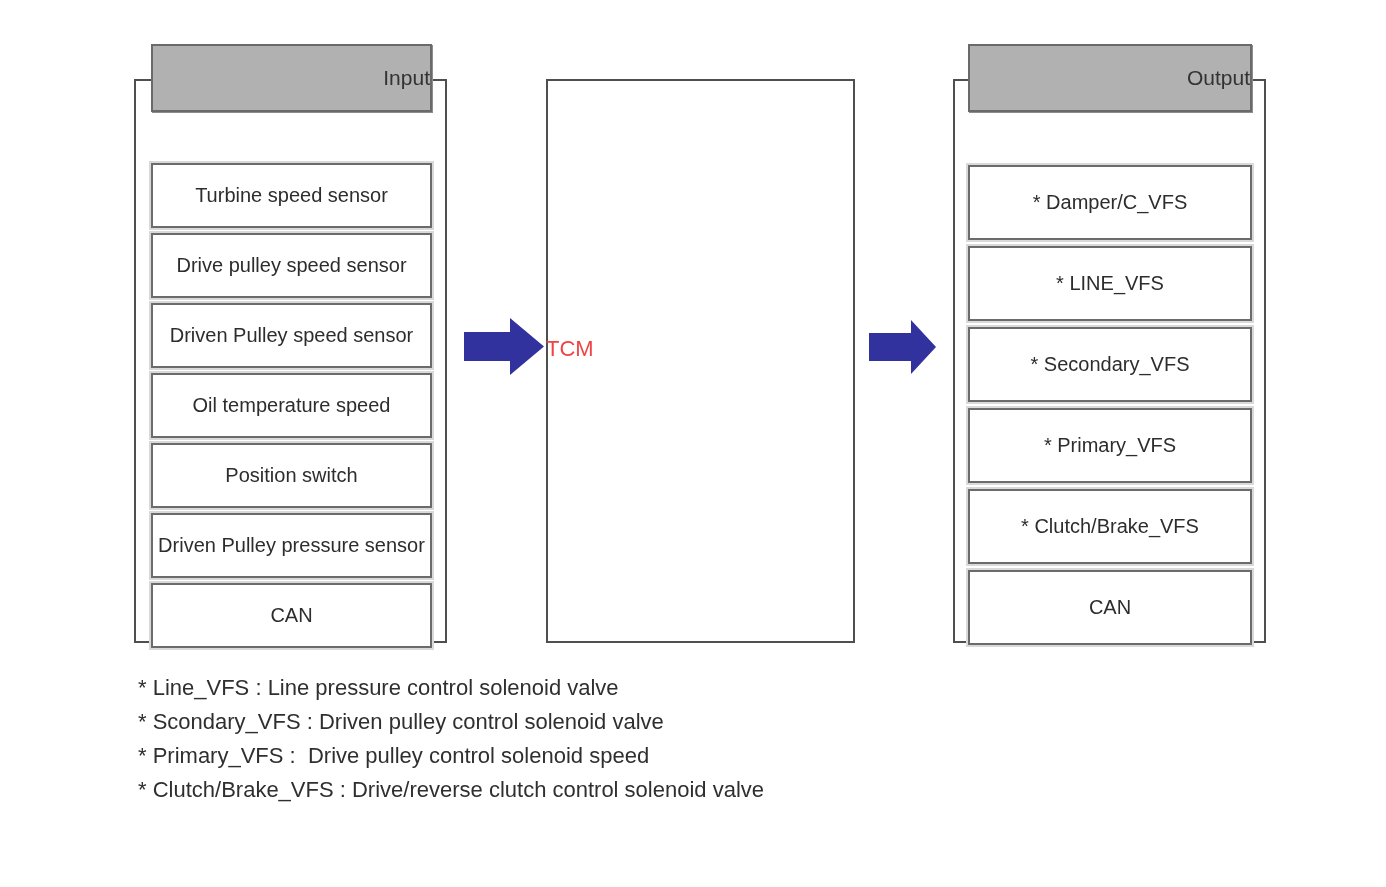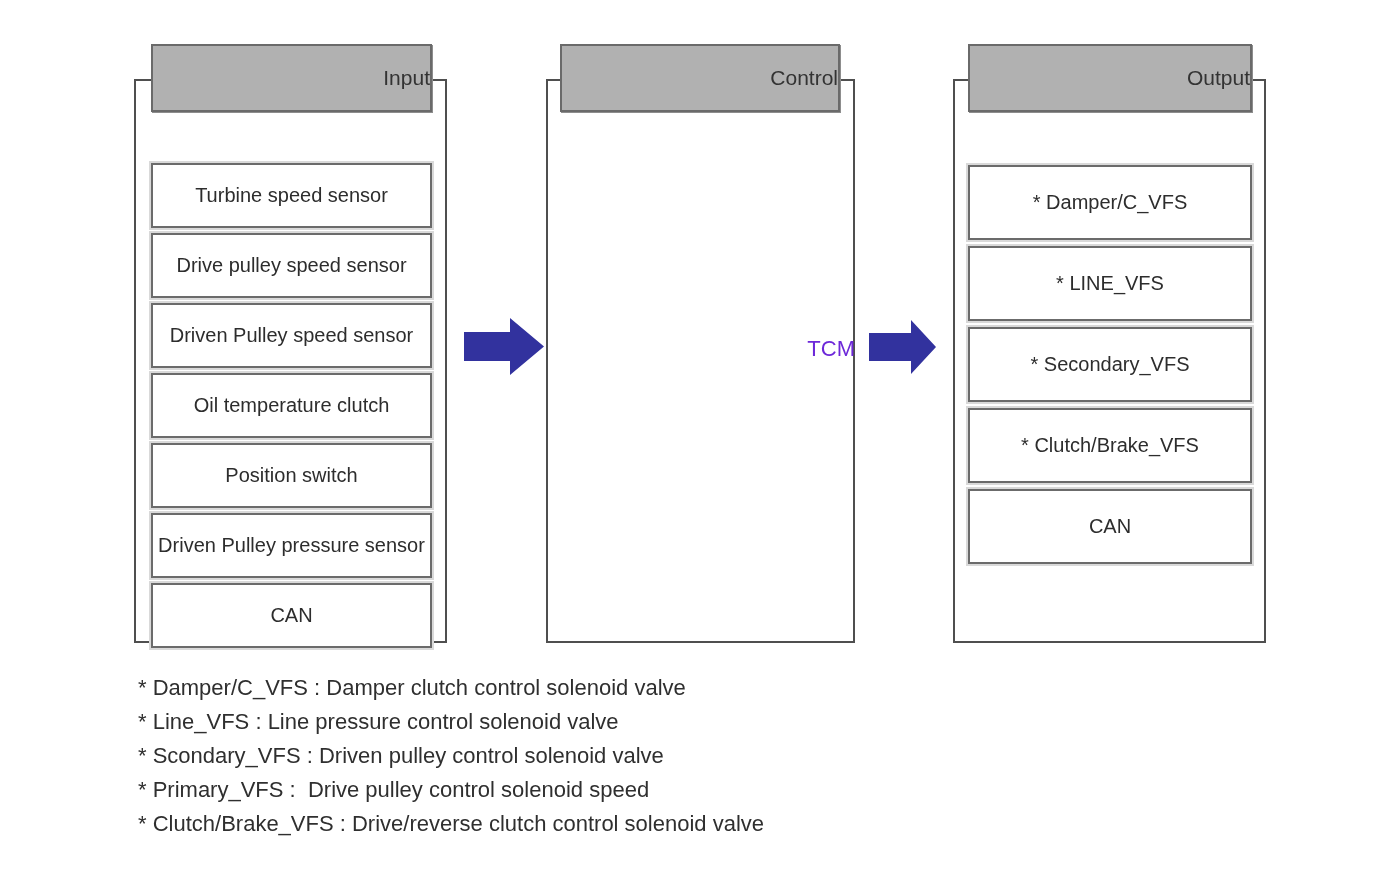--- a/index.html
+++ b/index.html
@@ -22,21 +22,21 @@
   .items.input-items{gap:5px;}
   .items.output-items{gap:6px;}
   .item-box{
     background:#ffffff;border:2px solid #6b6b6b;outline:2px solid #d9d9d9;box-sizing:border-box;
     display:flex;align-items:center;justify-content:center;
     font-size:20px;color:#2d2d2d;flex:0 0 auto;
   }
   .input-items .item-box{height:65px;}
   .output-items .item-box{height:75px;}
   .tcm-label{
-    position:absolute;text-align:right;font-size:22px;color:#6d28d9;z-index:2;
+    position:absolute;text-align:left;font-size:22px;color:#ef4444;z-index:2;
   }
   .arrow{position:absolute;z-index:2;}
   .footnotes{
     position:absolute;left:138px;top:671px;z-index:2;
   }
   .footnote-line{
     font-size:22px;line-height:34px;color:#2f2f2f;white-space:pre;
   }
 </style>
 </head>
@@ -45,53 +45,50 @@
 <div class="stage">
 
   <div class="outer-box" style="left:134px;top:79px;width:313px;height:564px;"></div>
   <div class="header-tab" style="left:151px;top:44px;width:281px;height:68px;">
     <span>Input</span>
   </div>
   <div class="items input-items" style="left:151px;top:135px;width:281px;">
     <div class="item-box">Turbine speed sensor</div>
     <div class="item-box">Drive pulley speed sensor</div>
     <div class="item-box">Driven Pulley speed sensor</div>
-    <div class="item-box">Oil temperature clutch</div>
+    <div class="item-box">Oil temperature speed</div>
     <div class="item-box">Position switch</div>
     <div class="item-box">Driven Pulley pressure sensor</div>
     <div class="item-box">CAN</div>
   </div>
 
   <svg class="arrow" style="left:464px;top:318px;" width="80" height="57" viewBox="0 0 80 57">
     <polygon points="0,14 46,14 46,0 80,28.5 46,57 46,43 0,43" fill="#32329E"></polygon>
   </svg>
 
   <div class="outer-box" style="left:546px;top:79px;width:309px;height:564px;"></div>
-  <div class="header-tab" style="left:560px;top:44px;width:280px;height:68px;">
-    <span>Control</span>
-  </div>
   <div class="tcm-label" style="left:546px;top:336px;width:309px;">TCM</div>
 
   <svg class="arrow" style="left:869px;top:320px;" width="67" height="54" viewBox="0 0 67 54">
     <polygon points="0,13 42,13 42,0 67,27 42,54 42,41 0,41" fill="#32329E"></polygon>
   </svg>
 
   <div class="outer-box" style="left:953px;top:79px;width:313px;height:564px;"></div>
   <div class="header-tab" style="left:968px;top:44px;width:284px;height:68px;">
     <span>Output</span>
   </div>
   <div class="items output-items" style="left:968px;top:137px;width:284px;text-align:right;">
     <div class="item-box">* Damper/C_VFS</div>
     <div class="item-box">* LINE_VFS</div>
     <div class="item-box">* Secondary_VFS</div>
+    <div class="item-box">* Primary_VFS</div>
     <div class="item-box">* Clutch/Brake_VFS</div>
     <div class="item-box">CAN</div>
   </div>
 
   <div class="footnotes">
-    <div class="footnote-line">* Damper/C_VFS : Damper clutch control solenoid valve</div>
     <div class="footnote-line">* Line_VFS : Line pressure control solenoid valve</div>
     <div class="footnote-line">* Scondary_VFS : Driven pulley control solenoid valve</div>
     <div class="footnote-line">* Primary_VFS :  Drive pulley control solenoid speed</div>
     <div class="footnote-line">* Clutch/Brake_VFS : Drive/reverse clutch control solenoid valve</div>
   </div>
 
 </div>
 
 </body></html>

